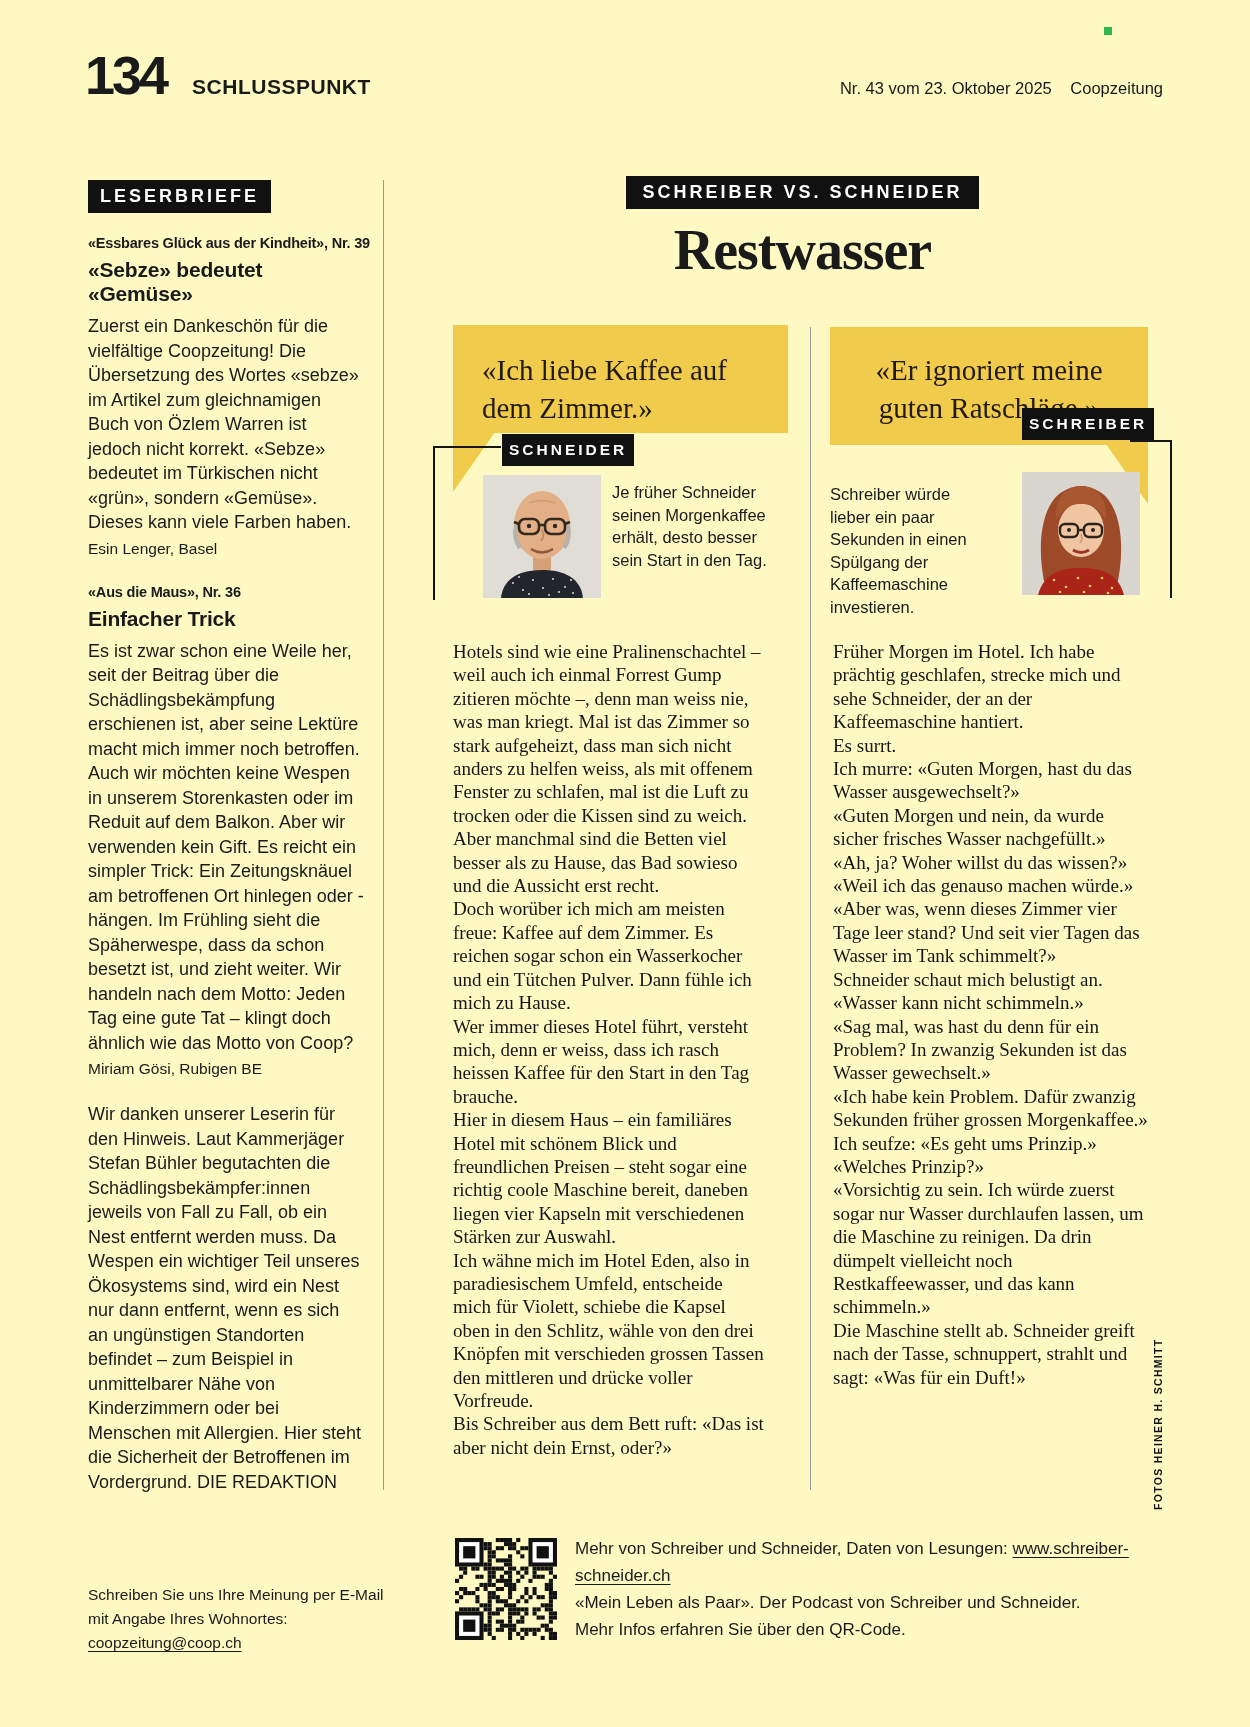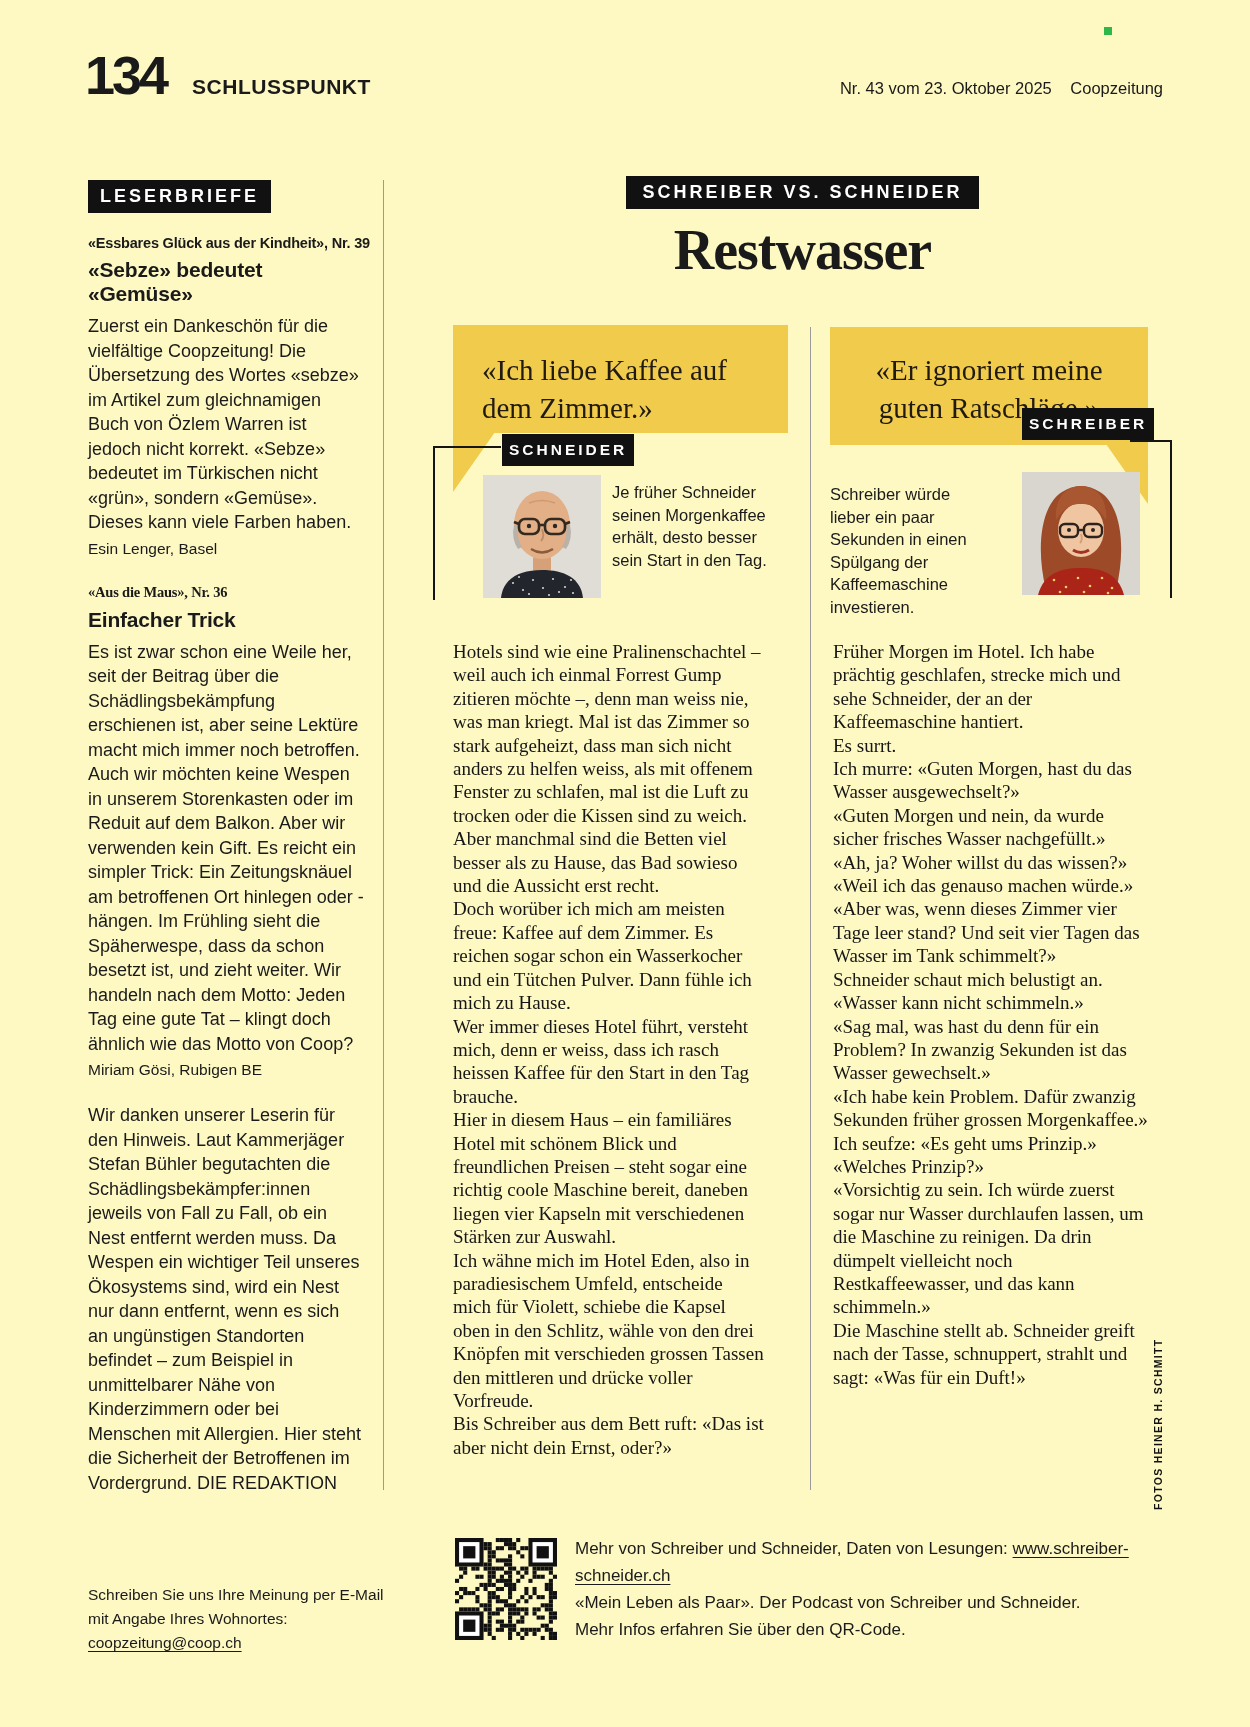--- a/index.html
+++ b/index.html
@@ -18,21 +18,21 @@
   
   .vrule{position:absolute;width:1px;background:#9b9b9b;}
   #rule1{left:383px;top:180px;height:1310px;}
   #rule2{left:810px;top:327px;height:1163px;}
 
   
   #leserbriefe{position:absolute;left:88px;top:180px;width:276px;}
   .lb-badge{display:inline-block;color:#fff;font-weight:800;font-size:18px;
             letter-spacing:3px;padding:6px 12px;}
   .ref{margin-top:22px;font-weight:800;font-size:14.5px;letter-spacing:-0.2px;white-space:nowrap;}
-  .ref2{margin-top:26px;font-family:Liberation Serif, serif;}
+  .ref2{margin-top:26px;}
   .ltitle{margin-top:7px;font-weight:800;font-size:21px;letter-spacing:-0.2px;}
   .lbody{margin-top:8px;font-size:18px;line-height:24.5px;}
   .sig{margin-top:5px;font-size:15.5px;}
   .reply{margin-top:24px;font-size:18px;line-height:24.5px;}
   #contact{position:absolute;left:88px;top:1583px;width:300px;font-size:15.5px;line-height:24px;}
   .u{text-decoration:underline;text-underline-offset:3px;color:inherit;}
 
   
   #main-head{position:absolute;left:455px;top:176px;width:695px;text-align:center;}
   .vs-badge{display:inline-block;color:#fff;font-weight:800;font-size:18px;

